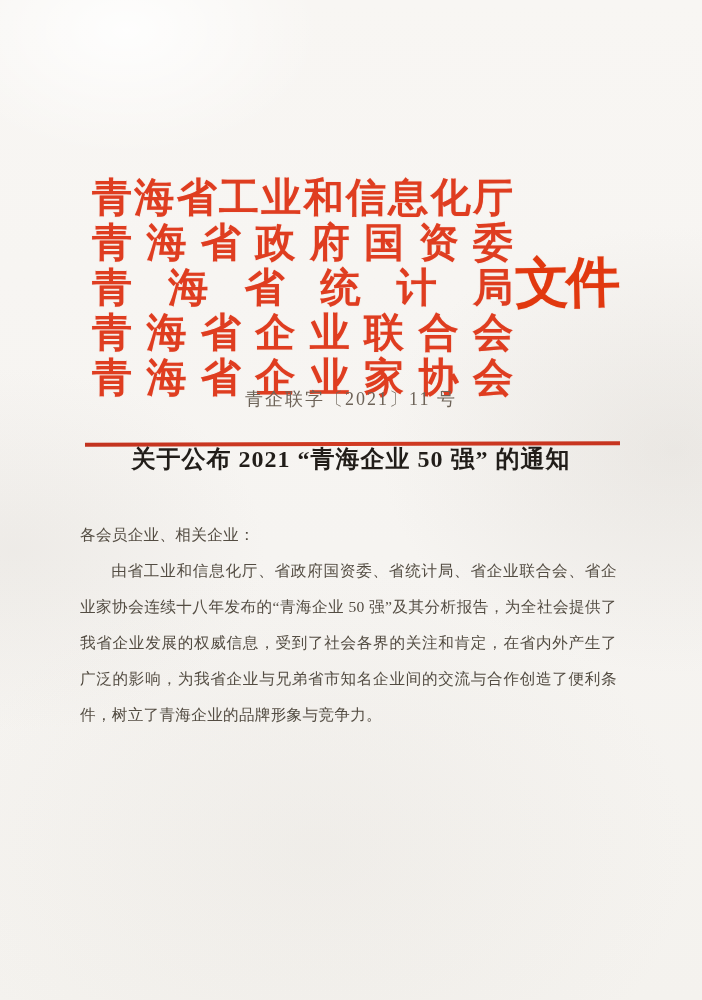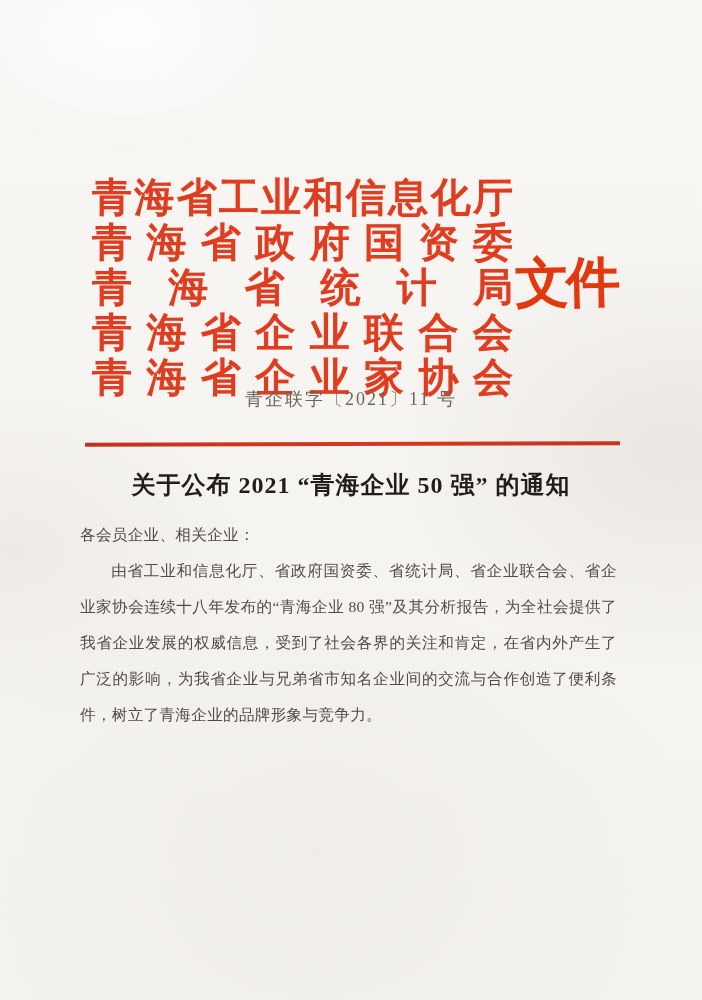--- a/index.html
+++ b/index.html
@@ -74,21 +74,21 @@
     width: 535px;
     height: 4px;
     background: linear-gradient(90deg, #c2331f, #d13a22 50%, #c6341f);
     transform: rotate(-0.15deg);
   }
 
   
   .title {
     position: absolute;
     left: 0;
-    top: 469px;
+    top: 443px;
     width: 100%;
     margin: 0;
     text-align: center;
     font-size: 24px;
     font-weight: bold;
     color: #211d19;
     letter-spacing: 1px;
     font-family: Liberation Serif, serif;
   }
 
@@ -170,16 +170,16 @@
   </header>
 
   <div class="doc-number">青企联字〔2021〕11 号</div>
 
   <div class="red-rule"></div>
 
   <h1 class="title">关于公布 2021 “青海企业 50 强” 的通知</h1>
 
   <main class="body-text">
     <p class="salutation">各会员企业、相关企业：</p>
-    <p class="para">由省工业和信息化厅、省政府国资委、省统计局、省企业联合会、省企业家协会连续十八年发布的“青海企业 80 强”及其分析报告，为全社会提供了我省企业发展的权威信息，受到了社会各界的关注和肯定，在省内外产生了广泛的影响，为我省企业与兄弟省市知名企业间的交流与合作创造了便利条件，树立了青海企业的品牌形象与竞争力。</p>
+    <p class="para">由省工业和信息化厅、省政府国资委、省统计局、省企业联合会、省企业家协会连续十八年发布的“青海企业 50 强”及其分析报告，为全社会提供了我省企业发展的权威信息，受到了社会各界的关注和肯定，在省内外产生了广泛的影响，为我省企业与兄弟省市知名企业间的交流与合作创造了便利条件，树立了青海企业的品牌形象与竞争力。</p>
   </main>
 
 </div>
 
 </body></html>

